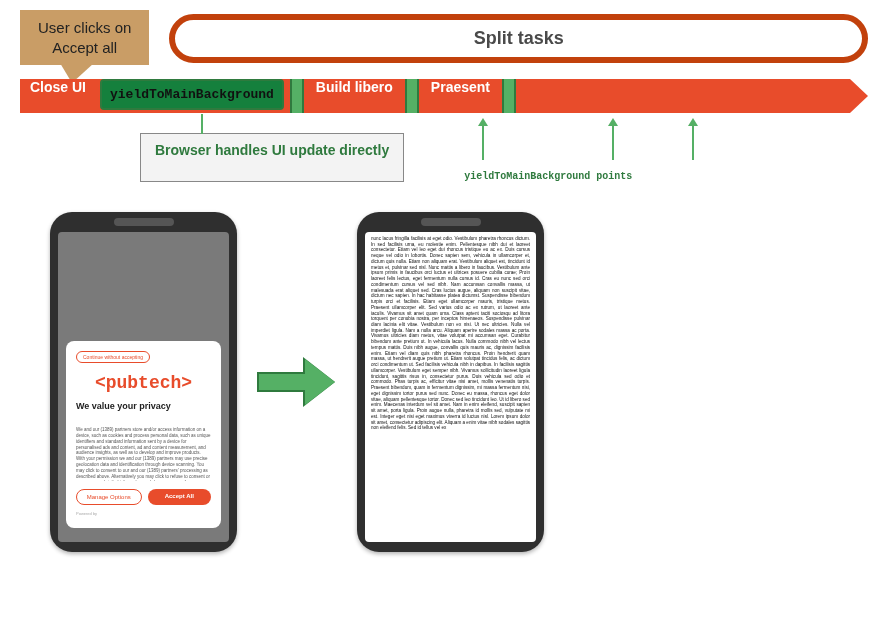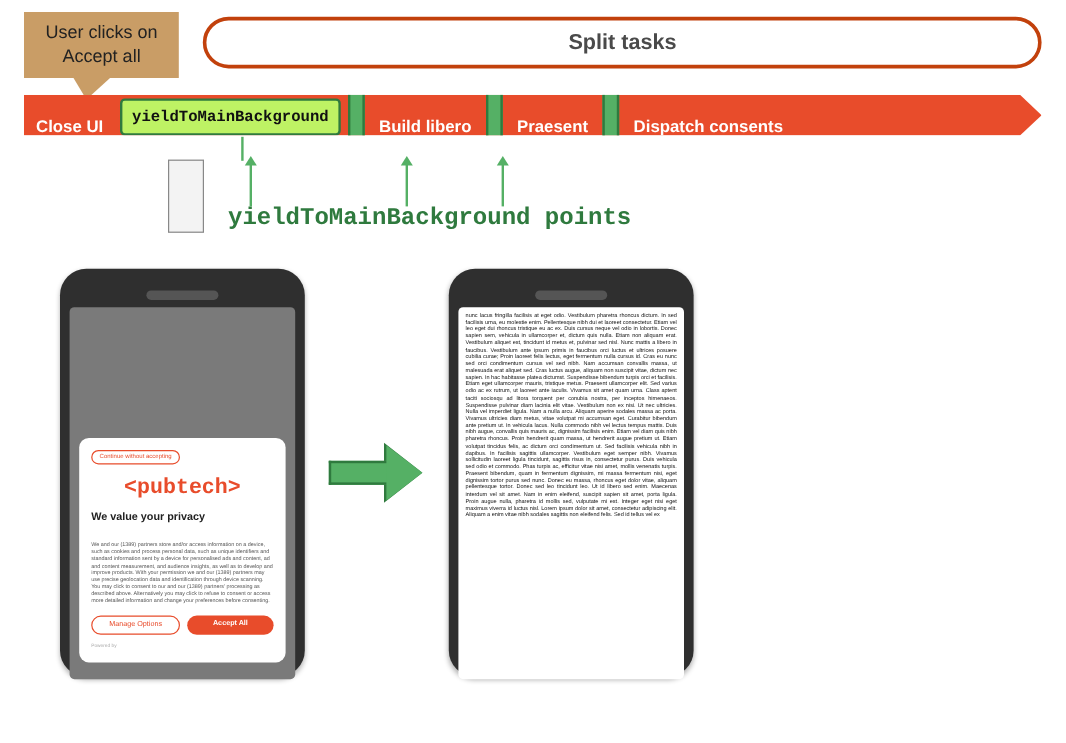--- a/index.html
+++ b/index.html
@@ -26,43 +26,43 @@
     left: 40px;
     width: 0; height: 0;
     border-left: 12px solid transparent;
     border-right: 22px solid transparent;
     border-top: 20px solid #C99D66;
   }
   .split-pill {
     flex: 1;
     margin-left: 10px;
     margin-top: 4px;
-    border: 3px solid #c2410c;
+    border: 6px solid #c2410c;
     border-radius: 28px;
     padding: 8px 20px;
     text-align: center;
     font-weight: 700;
     font-size: 18px;
     color: #4a4a4a;
   }
   .bar-wrap { position: relative; margin-top: 14px; height: 34px; }
   .bar {
     height: 34px;
     background: #E84C2B;
     display: flex;
-    align-items: flex-end;
+    align-items: flex-start;
     color: #fff;
     font-weight: 700;
     font-size: 14px;
     position: relative;
     clip-path: polygon(0 0, calc(100% - 18px) 0, 100% 50%, calc(100% - 18px) 100%, 0 100%);
   }
   .task-label { padding: 0 10px; white-space: nowrap; }
   .green-box-inline {
-    background: #bef264;
+    background: #15803d;
     border: 2px solid #2F7A3E;
     color: #111;
     font-family: "Courier New", monospace;
     font-size: 13px;
     padding: 6px 8px;
     border-radius: 4px;
     margin: 0 4px;
     position: relative;
     top: 0;
   }
@@ -87,21 +87,22 @@
   .note-connector {
     position: absolute;
     top: -20px; left: 60px;
     width: 2px; height: 20px;
     background: #55B065;
   }
   .ypoints {
     color: #2F7A3E;
     font-family: "Courier New", monospace;
     font-weight: 700;
-    font-size: 20px;
+    font-size: 10px;
+    margin-left: 40px;
     margin-top: 38px;
     position: relative;
   }
   .y-arrow {
     position: absolute;
     width: 2px;
     background: #55B065;
     bottom: 22px;
   }
   .y-arrow::before {
@@ -113,24 +114,24 @@
     border-bottom: 8px solid #55B065;
   }
   .phones-row {
     display: flex;
     align-items: center;
     gap: 20px;
     margin-top: 30px;
     margin-left: 30px;
   }
   .phone {
-    width: 204px; height: 340px;
+    width: 187px; height: 340px;
     background: #2f2f2f;
     border-radius: 22px;
-    padding: 16px 8px;
+    padding: 4px 8px;
     position: relative;
     box-shadow: 0 2px 4px rgba(0,0,0,0.3);
   }
   .phone-notch {
     width: 60px; height: 8px;
     background: #555;
     border-radius: 4px;
     margin: 2px auto 6px;
   }
   .phone-screen {
@@ -246,27 +247,27 @@
 
 <div class="bar-wrap">
   <div class="bar">
     <span class="task-label">Close UI</span>
     <span class="green-box-inline">yieldToMainBackground</span>
     <span class="green-marker"></span>
     <span class="task-label">Build libero</span>
     <span class="green-marker"></span>
     <span class="task-label">Praesent</span>
     <span class="green-marker"></span>
-    <span class="task-label">Dispatch consents</span>
   </div>
 </div>
 
 <div class="below-row">
   <div class="note-box">
     <div class="note-connector"></div>
+    <span>Browser handles UI update directly</span>
   </div>
   <div class="ypoints">
     <span>yieldToMainBackground points</span>
     <div class="y-arrow" style="left:18px; height:36px"></div>
     <div class="y-arrow" style="left:148px; height:36px"></div>
     <div class="y-arrow" style="left:228px; height:36px"></div>
   </div>
 </div>
 
 <div class="phones-row">

